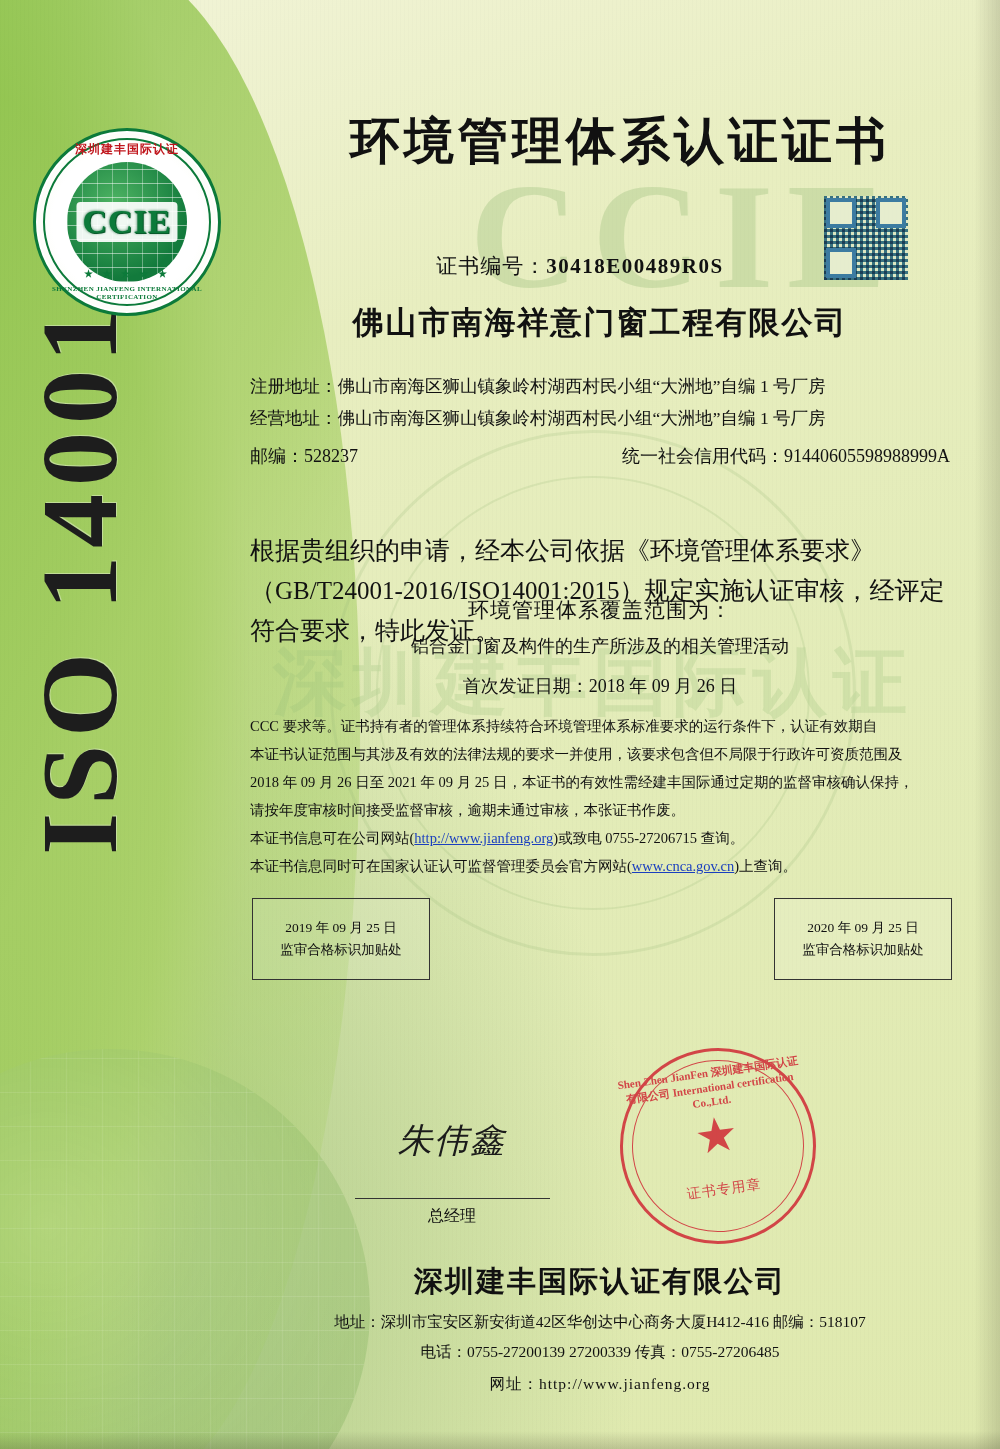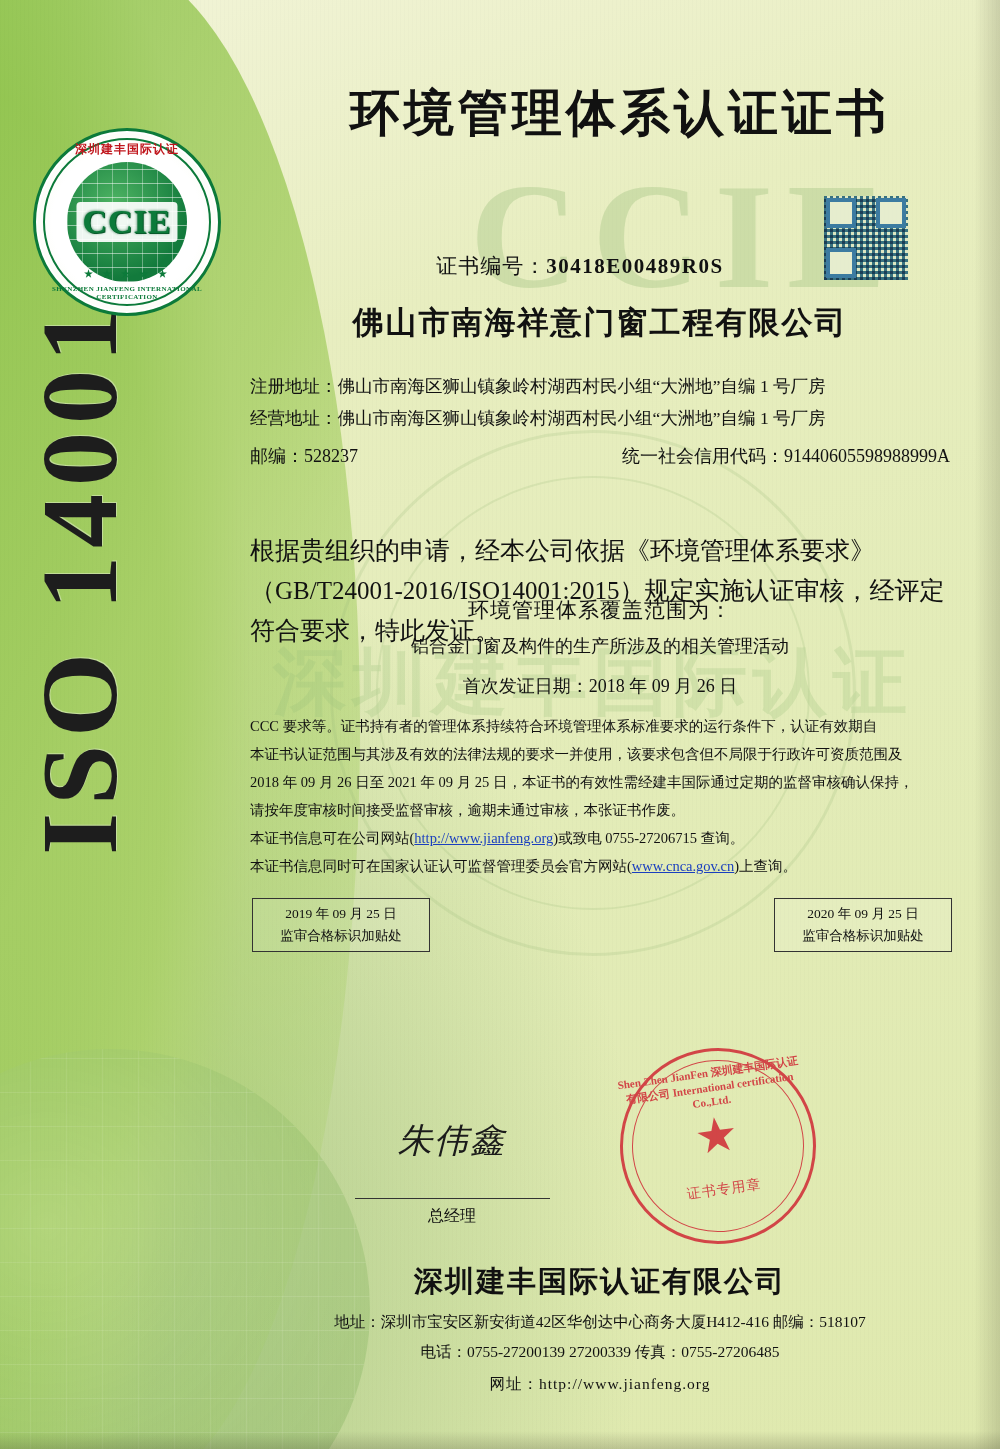--- a/index.html
+++ b/index.html
@@ -116,21 +116,21 @@
       repeating-linear-gradient(0deg,#2a6f9e 0 3px, transparent 3px 6px),
       repeating-linear-gradient(90deg,#2a6f9e 0 3px, transparent 3px 6px),
       #dfe7c4;
     background-blend-mode:multiply;
     opacity:.9;
   }
   .qr .fm{position:absolute;width:22px;height:22px;border:4px solid #2a6f9e;background:#e6edd0;}
   .qr .fm.tl{left:2px;top:2px;} .qr .fm.tr{right:2px;top:2px;} .qr .fm.bl{left:2px;bottom:2px;}
   
   .title{
-    position:absolute;left:300px;top:80px;width:640px;text-align:center;
+    position:absolute;left:300px;top:108px;width:640px;text-align:center;
     font-size:50px;font-weight:bold;color:#111;letter-spacing:4px;
     font-family:"DejaVu Sans","Liberation Sans",sans-serif;
   }
   .certno{
     position:absolute;left:300px;top:252px;width:560px;text-align:center;
     font-size:21px;color:#111;letter-spacing:1px;
   }
   .certno .num{font-family:"Liberation Serif",serif;font-weight:bold;letter-spacing:1.5px;margin-top:12px;}
   .company{
     position:absolute;left:250px;top:302px;width:700px;text-align:center;
@@ -167,21 +167,21 @@
   }
   .fine{
     position:absolute;left:250px;top:712px;width:710px;
     font-size:14.5px;line-height:28px;color:#111;text-align:justify;
   }
   .fine a{color:#1a3fbf;text-decoration:underline;}
   .stamp-boxes{
     position:absolute;left:252px;top:898px;width:700px;display:flex;justify-content:space-between;
   }
   .sbox{
-    width:168px;border:1px solid #333;padding:4px 4px;text-align:center;font-size:13.5px;line-height:22px;color:#111;
+    width:168px;border:1px solid #333;padding:18px 4px;text-align:center;font-size:13.5px;line-height:22px;color:#111;
     background:rgba(255,255,255,.12);
   }
   
   .sign{
     position:absolute;left:352px;top:1118px;width:200px;text-align:center;
     font-family:"DejaVu Serif",serif;font-size:34px;color:#1b1b1b;
     font-style:italic;letter-spacing:2px;
   }
   .sign-line{
     position:absolute;left:355px;top:1198px;width:195px;border-top:1px solid #333;

